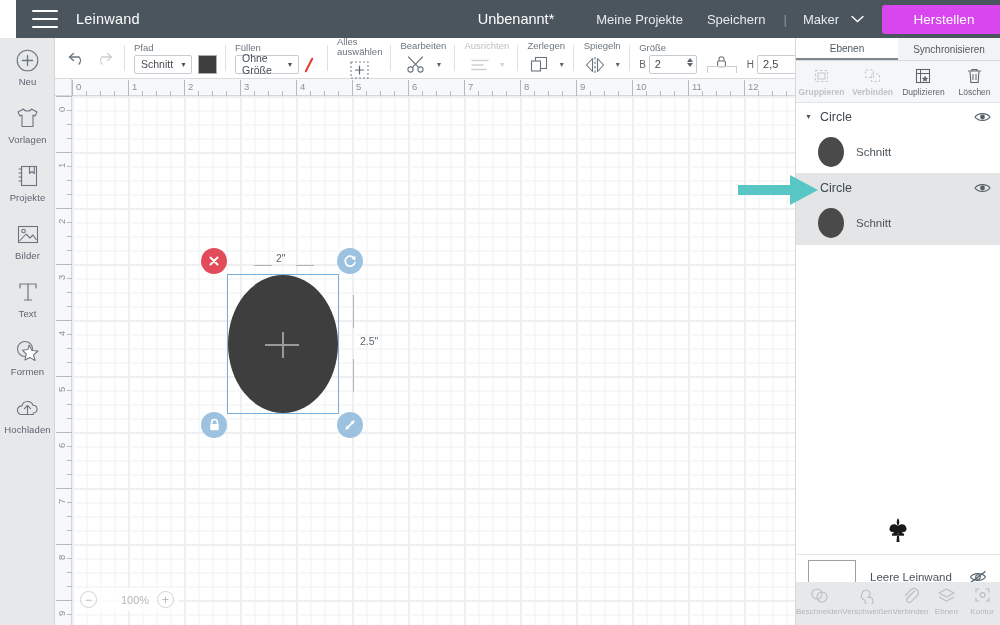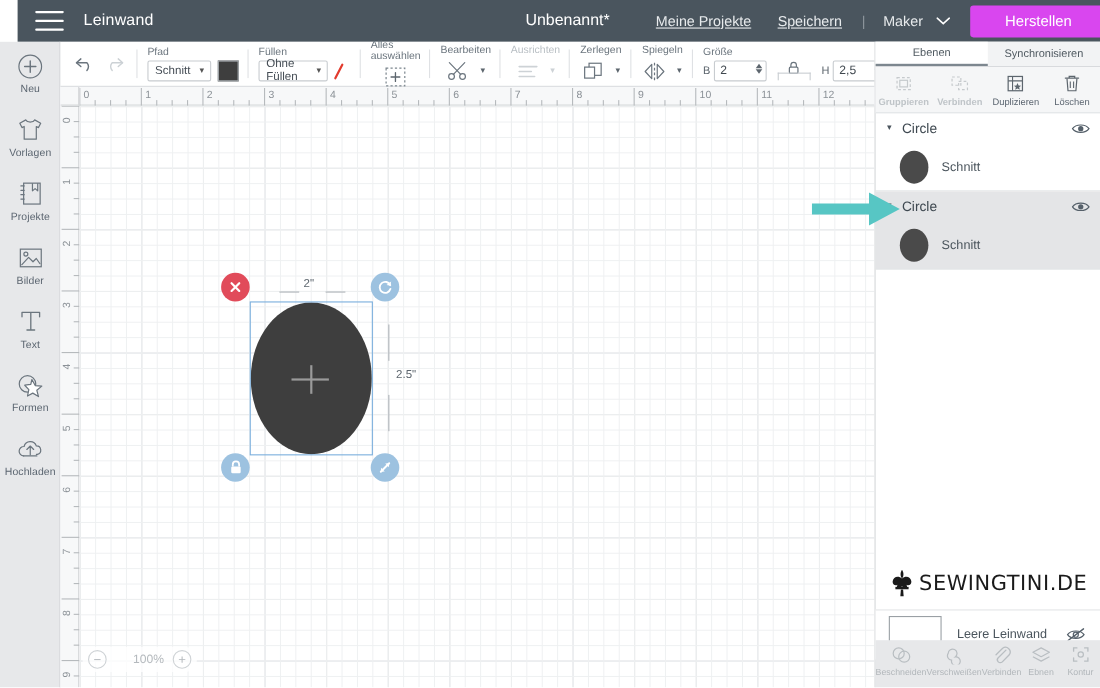--- a/index.html
+++ b/index.html
@@ -26,21 +26,21 @@
   .hamburger span { display:block; height: 2px; background: #fff; border-radius: 1px; }
   .tb-leinwand { font-size: 14.5px; color: #fff; letter-spacing: .2px; }
   .tb-title {
     position: absolute; left: 0; right: 0; text-align: center;
     font-size: 14.5px; color: #fff; pointer-events: none;
   }
   .tb-right {
     margin-left: auto; display: flex; align-items: center; gap: 0;
     padding-right: 10px; position: relative; z-index: 2;
   }
-  .tb-link { font-size: 13px; color: #e8ebed; padding: 0 12px; cursor: pointer; text-decoration: underline; }
+  .tb-link { font-size: 13px; color: #e8ebed; padding: 0 12px; cursor: pointer; }
   .tb-sep { color: #8d969d; font-size: 13px; padding: 0 6px; }
   .tb-machine { font-size: 13px; color: #e8ebed; padding: 0 6px 0 10px; cursor: pointer; }
   .tb-caret { margin: 0 14px 0 6px; cursor: pointer; display:inline-flex; }
   .btn-make {
     background: #6dbe45; color: #fff; font-size: 13.5px;
     padding: 7px 0; width: 124px; text-align: center;
     border-radius: 3px; cursor: pointer; margin-left: 4px;
   }
 
   
@@ -370,21 +370,21 @@
           <div class="swatch" style="background:#3e3e3e"></div>
         </div>
       </div>
     </div>
 
     <div class="tgroup bordered">
       <div class="tg-stack">
         <div class="tg-label">Füllen</div>
         <div class="tg-row">
           <div class="mini-select">
-            <span>Ohne Füllen</span>
+            <span>Ohne Größe</span>
             <span class="car">▼</span>
           </div>
           <div class="redline"></div>
         </div>
       </div>
     </div>
 
     <div class="tgroup bordered">
       <div class="tg-center">
         <div class="tg-label">Alles auswählen</div>
@@ -760,21 +760,20 @@
     <div class="watermark">
       <span>
         <svg width="24" height="26" viewBox="0 0 24 26">
           <path d="M12 1 C10 4 10.5 7 12 9 C13.5 7 14 4 12 1Z" fill="#1a1a1a"></path>
           <path d="M12 9 C9 6 4 7 3.5 11.5 C3.2 14.5 6 16 8 14.5 C6.5 16.5 8 19 10 18 L12 16Z" fill="#1a1a1a"></path>
           <path d="M12 9 C15 6 20 7 20.5 11.5 C20.8 14.5 18 16 16 14.5 C17.5 16.5 16 19 14 18 L12 16Z" fill="#1a1a1a"></path>
           <rect x="6" y="16.5" width="12" height="2.2" fill="#1a1a1a"></rect>
           <path d="M11 19 L13 19 L13.5 25 L10.5 25Z" fill="#1a1a1a"></path>
         </svg>
       </span>
-      <span class="wm-text">SEWINGTINI.DE</span>
     </div>
 
     <div class="canvasrow">
       <span class="cv-thumb" style="background: rgb(255, 255, 255);"></span>
       <span class="cv-lab">Leere Leinwand</span>
       <span>
         <svg width="19" height="14" viewBox="0 0 19 14">
             <path d="M1.5 7 C4.5 2.5 13.5 2.5 16.5 7 C13.5 11.5 4.5 11.5 1.5 7 Z" fill="none" stroke="#55606a" stroke-width="1.1"></path>
             <circle cx="9" cy="7" r="2.3" fill="none" stroke="#55606a" stroke-width="1.1"></circle>
             <path d="M2 12.3 L16 1.7" stroke="#55606a" stroke-width="1.3" stroke-linecap="round"></path>

